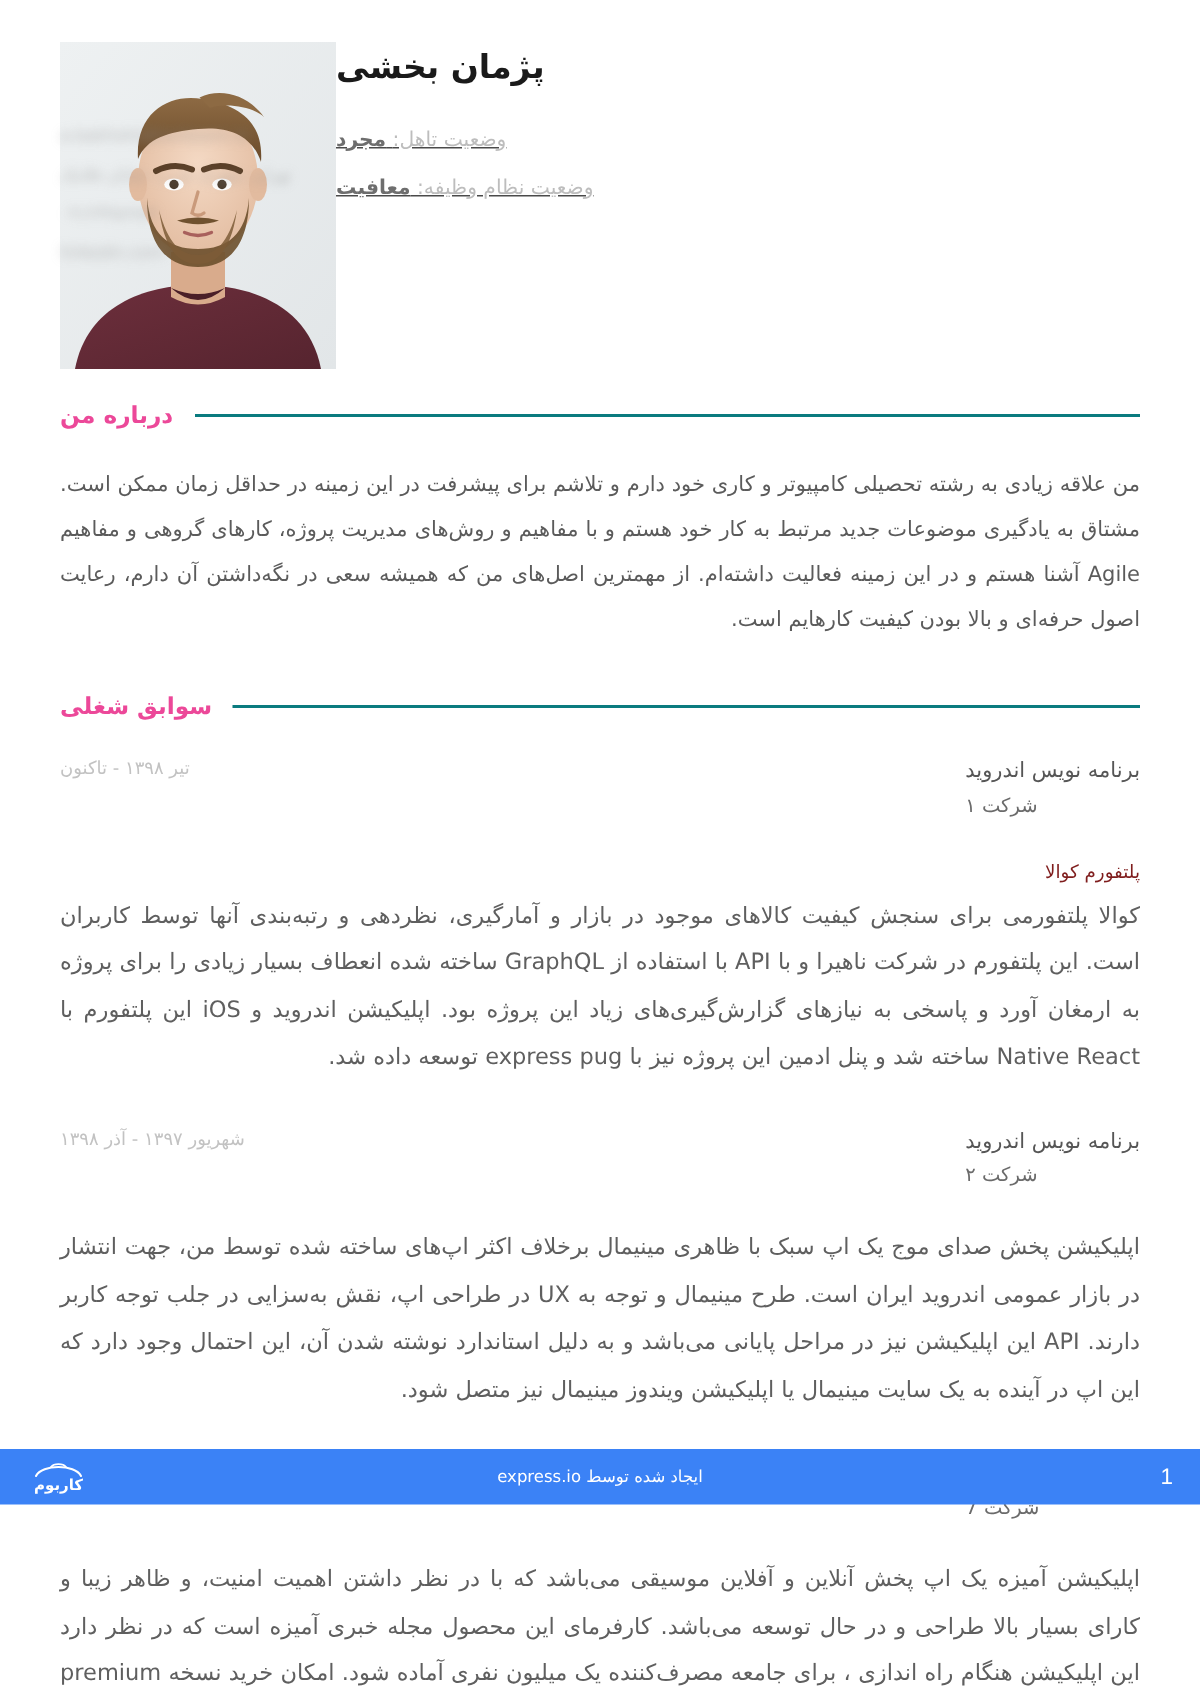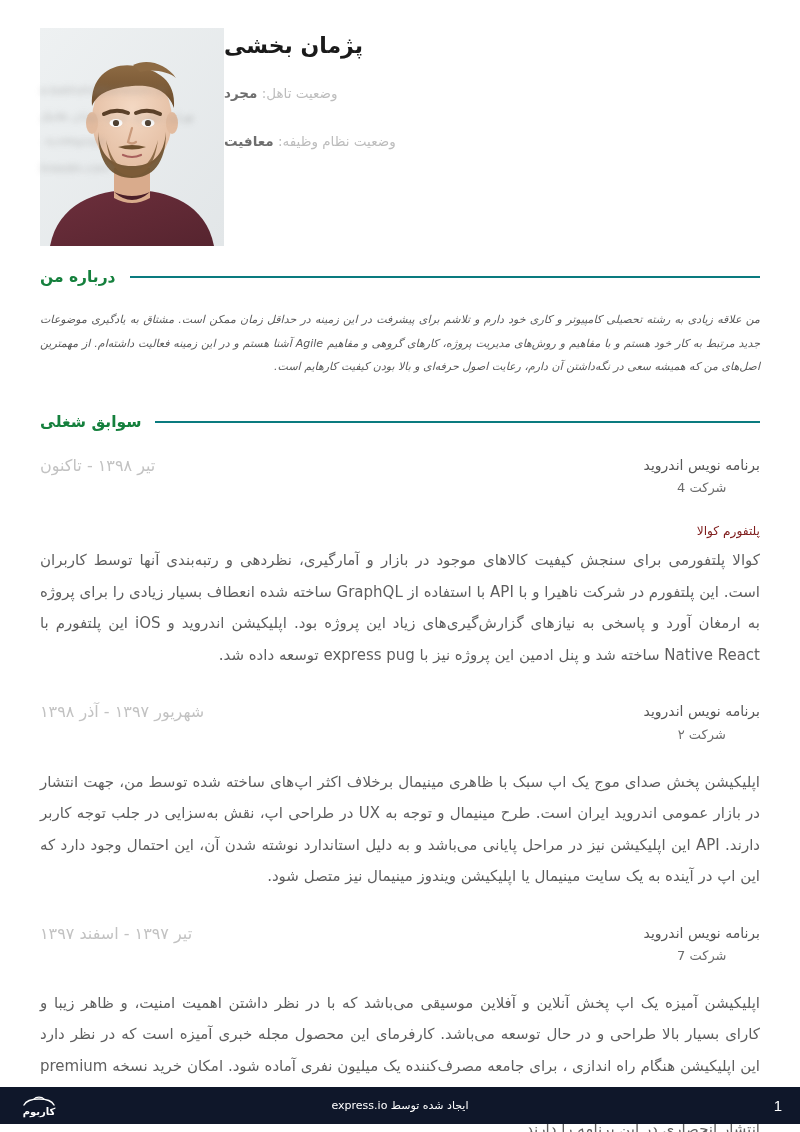--- a/index.html
+++ b/index.html
@@ -9,21 +9,21 @@
     height:1132px;
     background:#ffffff;
     font-family:"DejaVu Sans", "Liberation Sans", sans-serif;
     color:#4a4a4a;
     overflow:hidden;
   }
 
   .page {
     position:relative;
     width:800px;
-    height:1124px;
+    height:1003px;
     background:#ffffff;
   }
 
   
   .header {
     display:flex;
     flex-direction:row-reverse;
     align-items:flex-start;
     padding:28px 40px 0 40px;
     height:268px;
@@ -44,22 +44,23 @@
     text-align:left;
     direction:rtl;
     letter-spacing:0px;
     margin-bottom:24px;
     line-height:1.3;
   }
 
   .info-rows {
     display:flex;
     flex-direction:column;
-    gap:32px;
+    gap:16px;
     align-items:flex-start;
+    text-decoration:underline;
   }
 
   .info-row {
     direction:rtl;
     font-size:13.5px;
     color:#b8b8b8;
     text-align:left;
     width:100%;
     white-space:nowrap;
     position:relative;
@@ -100,59 +101,58 @@
   .section-head {
     display:flex;
     flex-direction:row-reverse;
     align-items:center;
     gap:14px;
     margin-bottom:22px;
   }
   .section-title {
     font-size:15.5px;
     font-weight:bold;
-    color:#15803d;
+    color:#ec4899;
     white-space:nowrap;
     direction:rtl;
   }
   .section-rule {
     flex:1;
     height:2px;
     background:#0a7b7f;
   }
 
   .about-text {
     direction:rtl;
     text-align:justify;
-    font-size:11px;
+    font-size:14px;
     line-height:2.15;
     color:#5b5b5b;
-    font-style:italic;
   }
 
   
   .job { margin-bottom:6px; }
 
   .job-head {
     display:flex;
     flex-direction:row;
     justify-content:space-between;
     align-items:flex-start;
     direction:ltr;
   }
   .job-date {
-    font-size:16px;
+    font-size:12px;
     color:#c2c2c2;
     direction:rtl;
     white-space:nowrap;
     padding-top:3px;
   }
   .job-titles {
     direction:rtl;
-    text-align:center;
+    text-align:left;
   }
   .job-role {
     font-size:14px;
     color:#565656;
     font-weight:normal;
     line-height:1.75;
   }
   .job-company {
     font-size:13px;
     color:#6b6b6b;
@@ -175,21 +175,21 @@
   }
 
   .job-gap { height:22px; }
 
   
   .footer {
     position:absolute;
     left:0; bottom:0;
     width:800px;
     height:37px;
-    background:#0f172a;
+    background:#3b82f6;
     display:flex;
     align-items:center;
     justify-content:space-between;
     padding:0 18px 0 22px;
     flex-direction:row-reverse;
   }
   .footer-logo {
     display:flex;
     flex-direction:column;
     align-items:center;
@@ -317,21 +317,21 @@
     <div class="section-head">
       <div class="section-title">سوابق شغلی</div>
       <div class="section-rule"></div>
     </div>
 
     <div class="job">
       <div class="job-head">
         <div class="job-date">تیر ۱۳۹۸ - تاکنون</div>
         <div class="job-titles">
           <div class="job-role">برنامه نویس اندروید</div>
-          <div class="job-company">شرکت 4</div>
+          <div class="job-company">شرکت ۱</div>
         </div>
       </div>
       <div class="job-body">
         <div class="job-project">پلتفورم کوالا</div>
         <div class="job-desc">کوالا پلتفورمی برای سنجش کیفیت کالاهای موجود در بازار و آمارگیری، نظردهی و رتبه‌بندی آنها توسط کاربران است. این پلتفورم در شرکت ناهیرا و با API با استفاده از GraphQL ساخته شده انعطاف بسیار زیادی را برای پروژه به ارمغان آورد و پاسخی به نیازهای گزارش‌گیری‌های زیاد این پروژه بود. اپلیکیشن اندروید و iOS این پلتفورم با Native React ساخته شد و پنل ادمین این پروژه نیز با express pug توسعه داده شد.</div>
       </div>
     </div>
 
     <div class="job-gap"></div>
 

